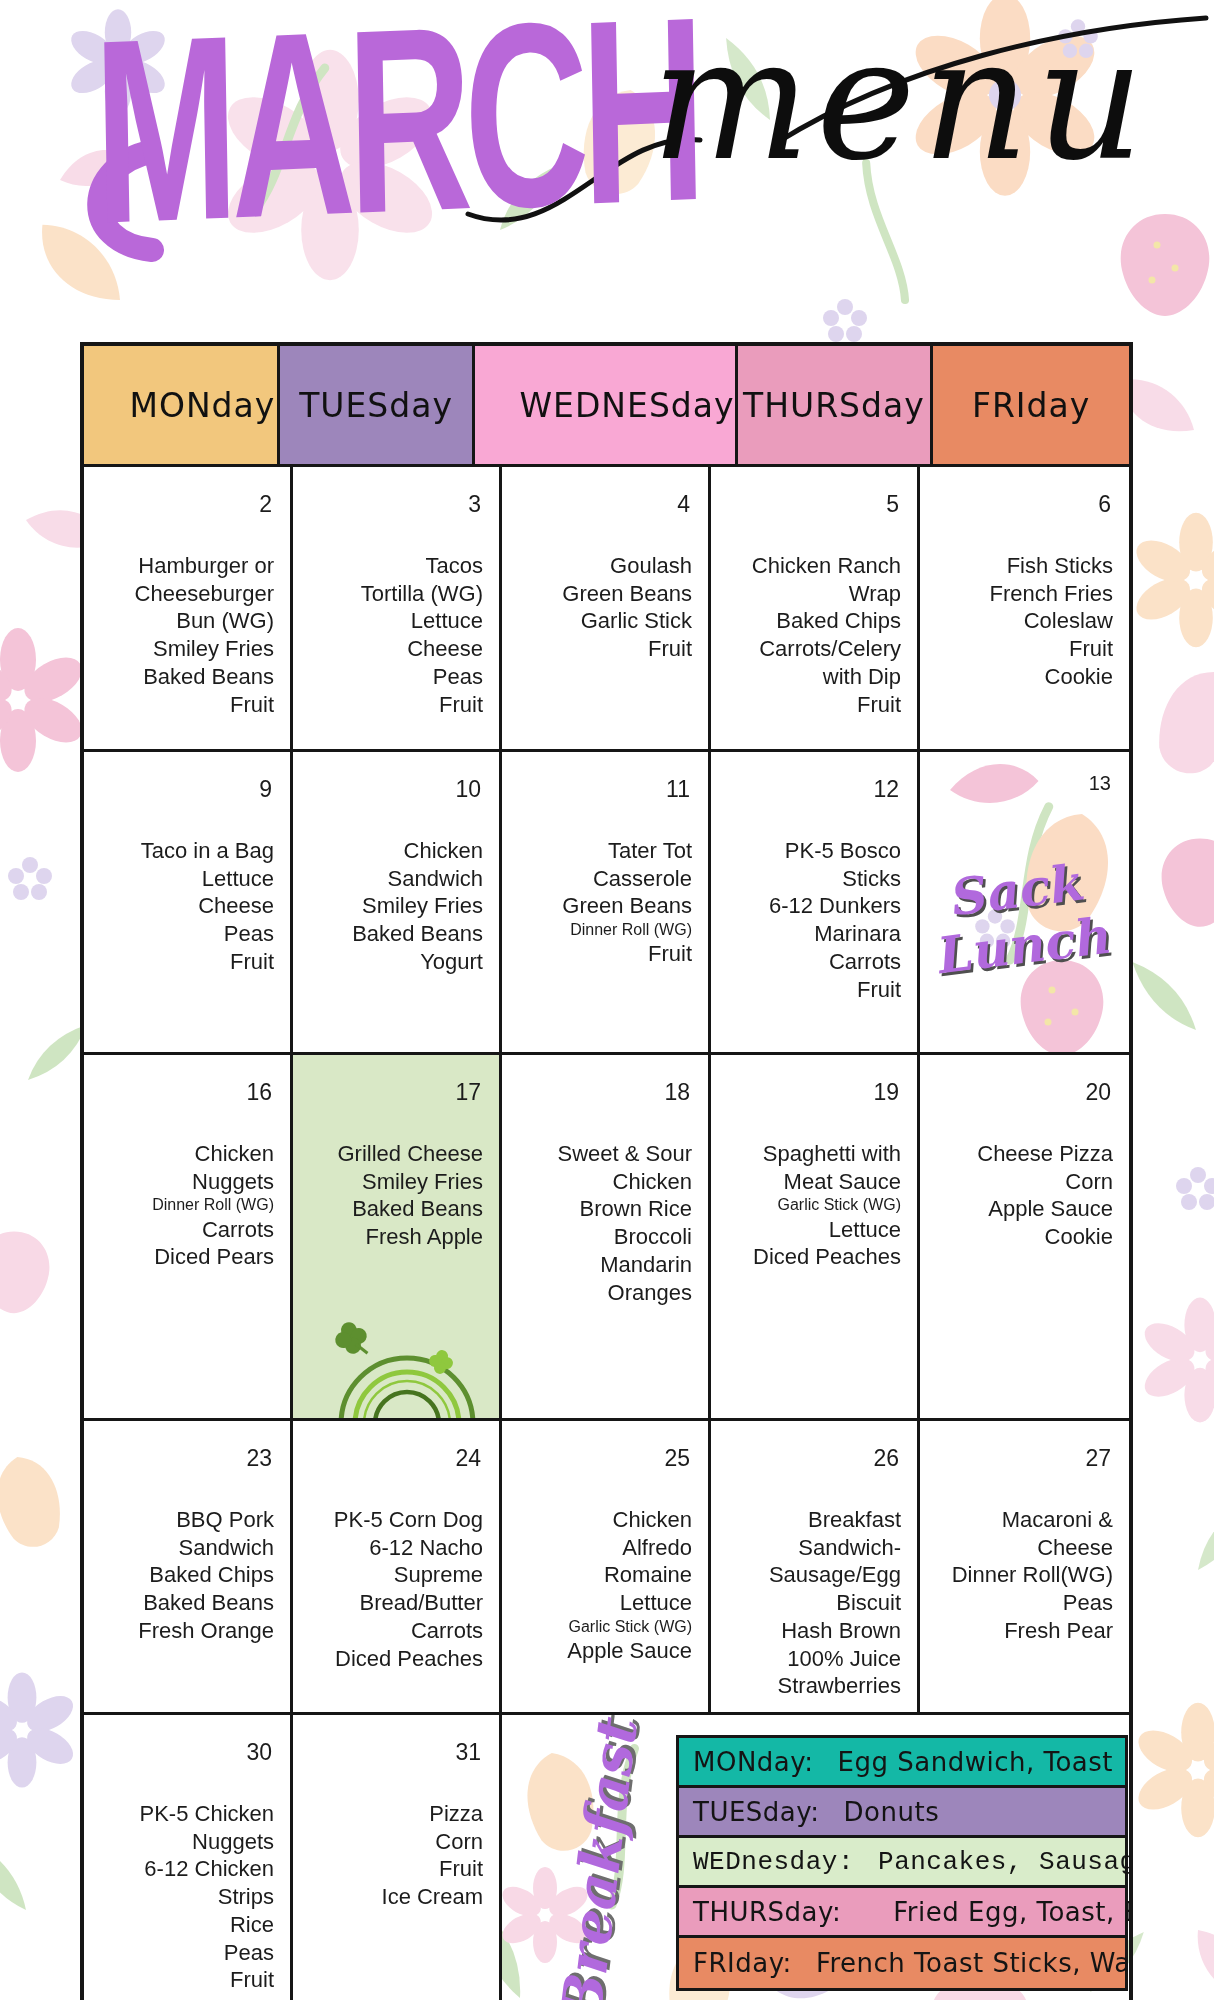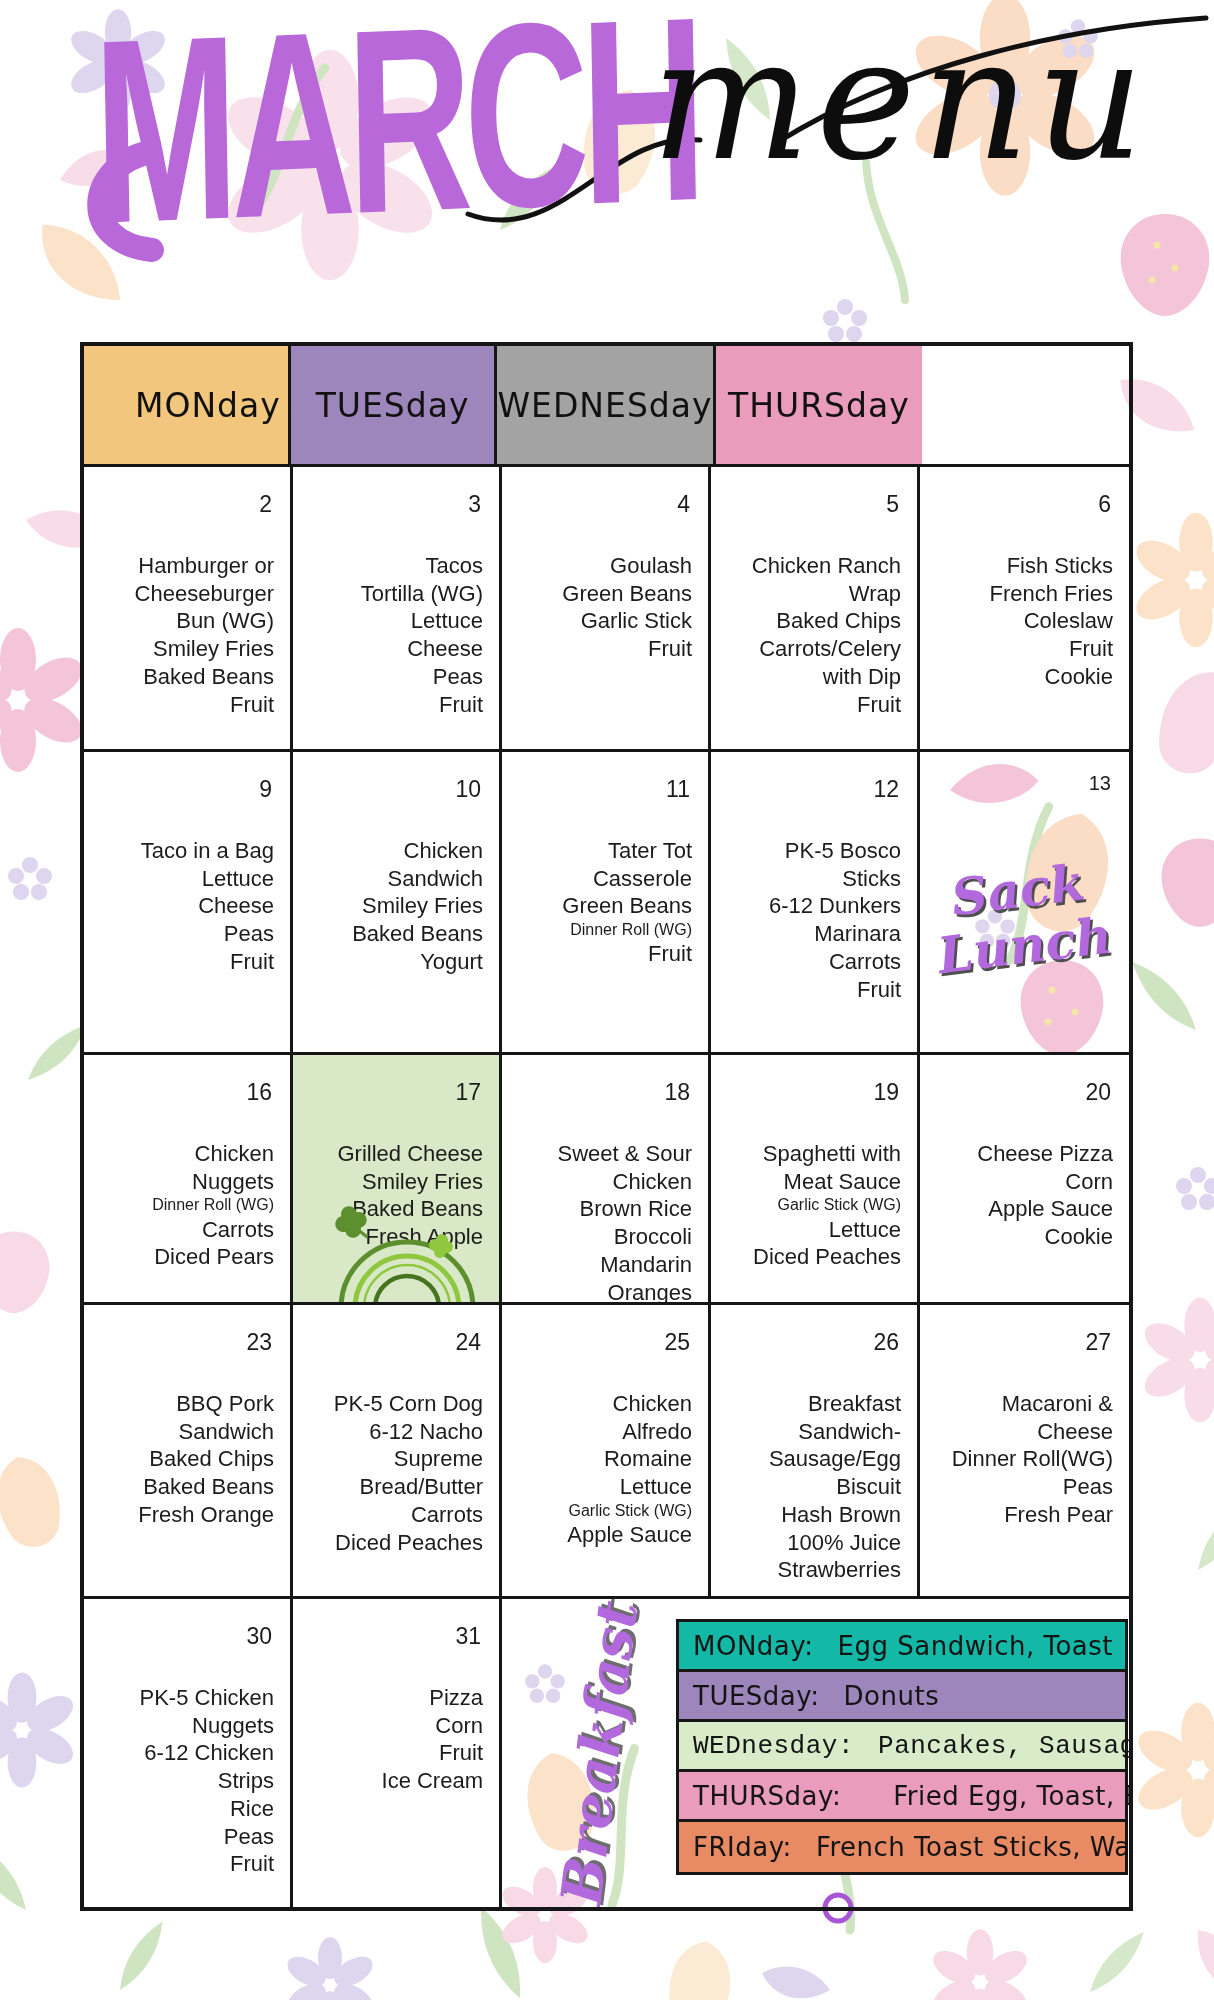--- a/index.html
+++ b/index.html
@@ -11,21 +11,21 @@
   .march{position:absolute;left:92px;top:2px;font:700 262px "Liberation Sans",sans-serif;line-height:1;color:#b968d9;letter-spacing:-12px;transform:scale(.66,1) rotate(-1.5deg);transform-origin:left top;white-space:nowrap}
   .menuword{position:absolute;right:64px;top:16px;font:italic 400 168px "DejaVu Serif",serif;color:#0d0d0d;letter-spacing:6px;line-height:1}
   
   #calendar{position:absolute;left:80px;top:342px;width:1053px;border:4px solid #161616;z-index:2;background:transparent}
   .header-row{display:grid;grid-template-columns:repeat(5,1fr);height:118px}
   .hcell{border-right:3px solid #161616;display:flex;align-items:center;justify-content:center;font:400 33px "DejaVu Sans",sans-serif;letter-spacing:1px;color:#111}
   .hcell:last-child{border-right:none}
   .week{display:grid;grid-template-columns:repeat(5,1fr)}
   #weeks .week:nth-child(1){height:285px}
   #weeks .week:nth-child(2){height:303px}
-  #weeks .week:nth-child(3){height:250px}
+  #weeks .week:nth-child(3){height:366px}
   #weeks .week:nth-child(4){height:294px}
   #weeks .week:nth-child(5){height:311px}
   .cell{position:relative;border-right:3px solid #161616;border-top:3px solid #161616;background:#fff;padding:12px 16px 0;text-align:right;overflow:hidden}
   .cell:last-child{border-right:none}
   .cell.transparent{background:transparent}
   .cell.green{background:#d9e8c6}
   .date{font-size:23px;color:#1c1c1c;margin:12px 2px 34px 0}
   .transparent .date{font-size:20px;margin-top:8px}
   .menu{font-size:22px;line-height:1.26;color:#1c1c1c}
   .line.sm{font-size:16px}
@@ -139,22 +139,23 @@
 
 <div id="title">
   <div class="march">MARCH</div>
   <div class="menuword">menu</div>
 </div>
 
 <div id="calendar">
   <div class="header-row">
       <div class="hcell" style="background: rgb(242, 199, 125); padding-left: 44px;">MONday</div>
       <div class="hcell" style="background: rgb(157, 134, 187);">TUESday</div>
-      <div class="hcell" style="background: #a3a3a3;">WEDNESday</div>
+      <div class="hcell" style="background: #f9a8d4; padding-left: 44px;">WEDNESday</div>
       <div class="hcell" style="background: rgb(234, 156, 188);">THURSday</div>
+      <div class="hcell" style="background: rgb(232, 138, 99);">FRIday</div>
     </div>
   <div id="weeks">
       <div class="week">
         <div class="cell">
           <div class="date">2</div>
           <div class="menu">
             <div class="line">Hamburger or</div>
             <div class="line">Cheeseburger</div>
             <div class="line">Bun (WG)</div>
             <div class="line">Smiley Fries</div>

